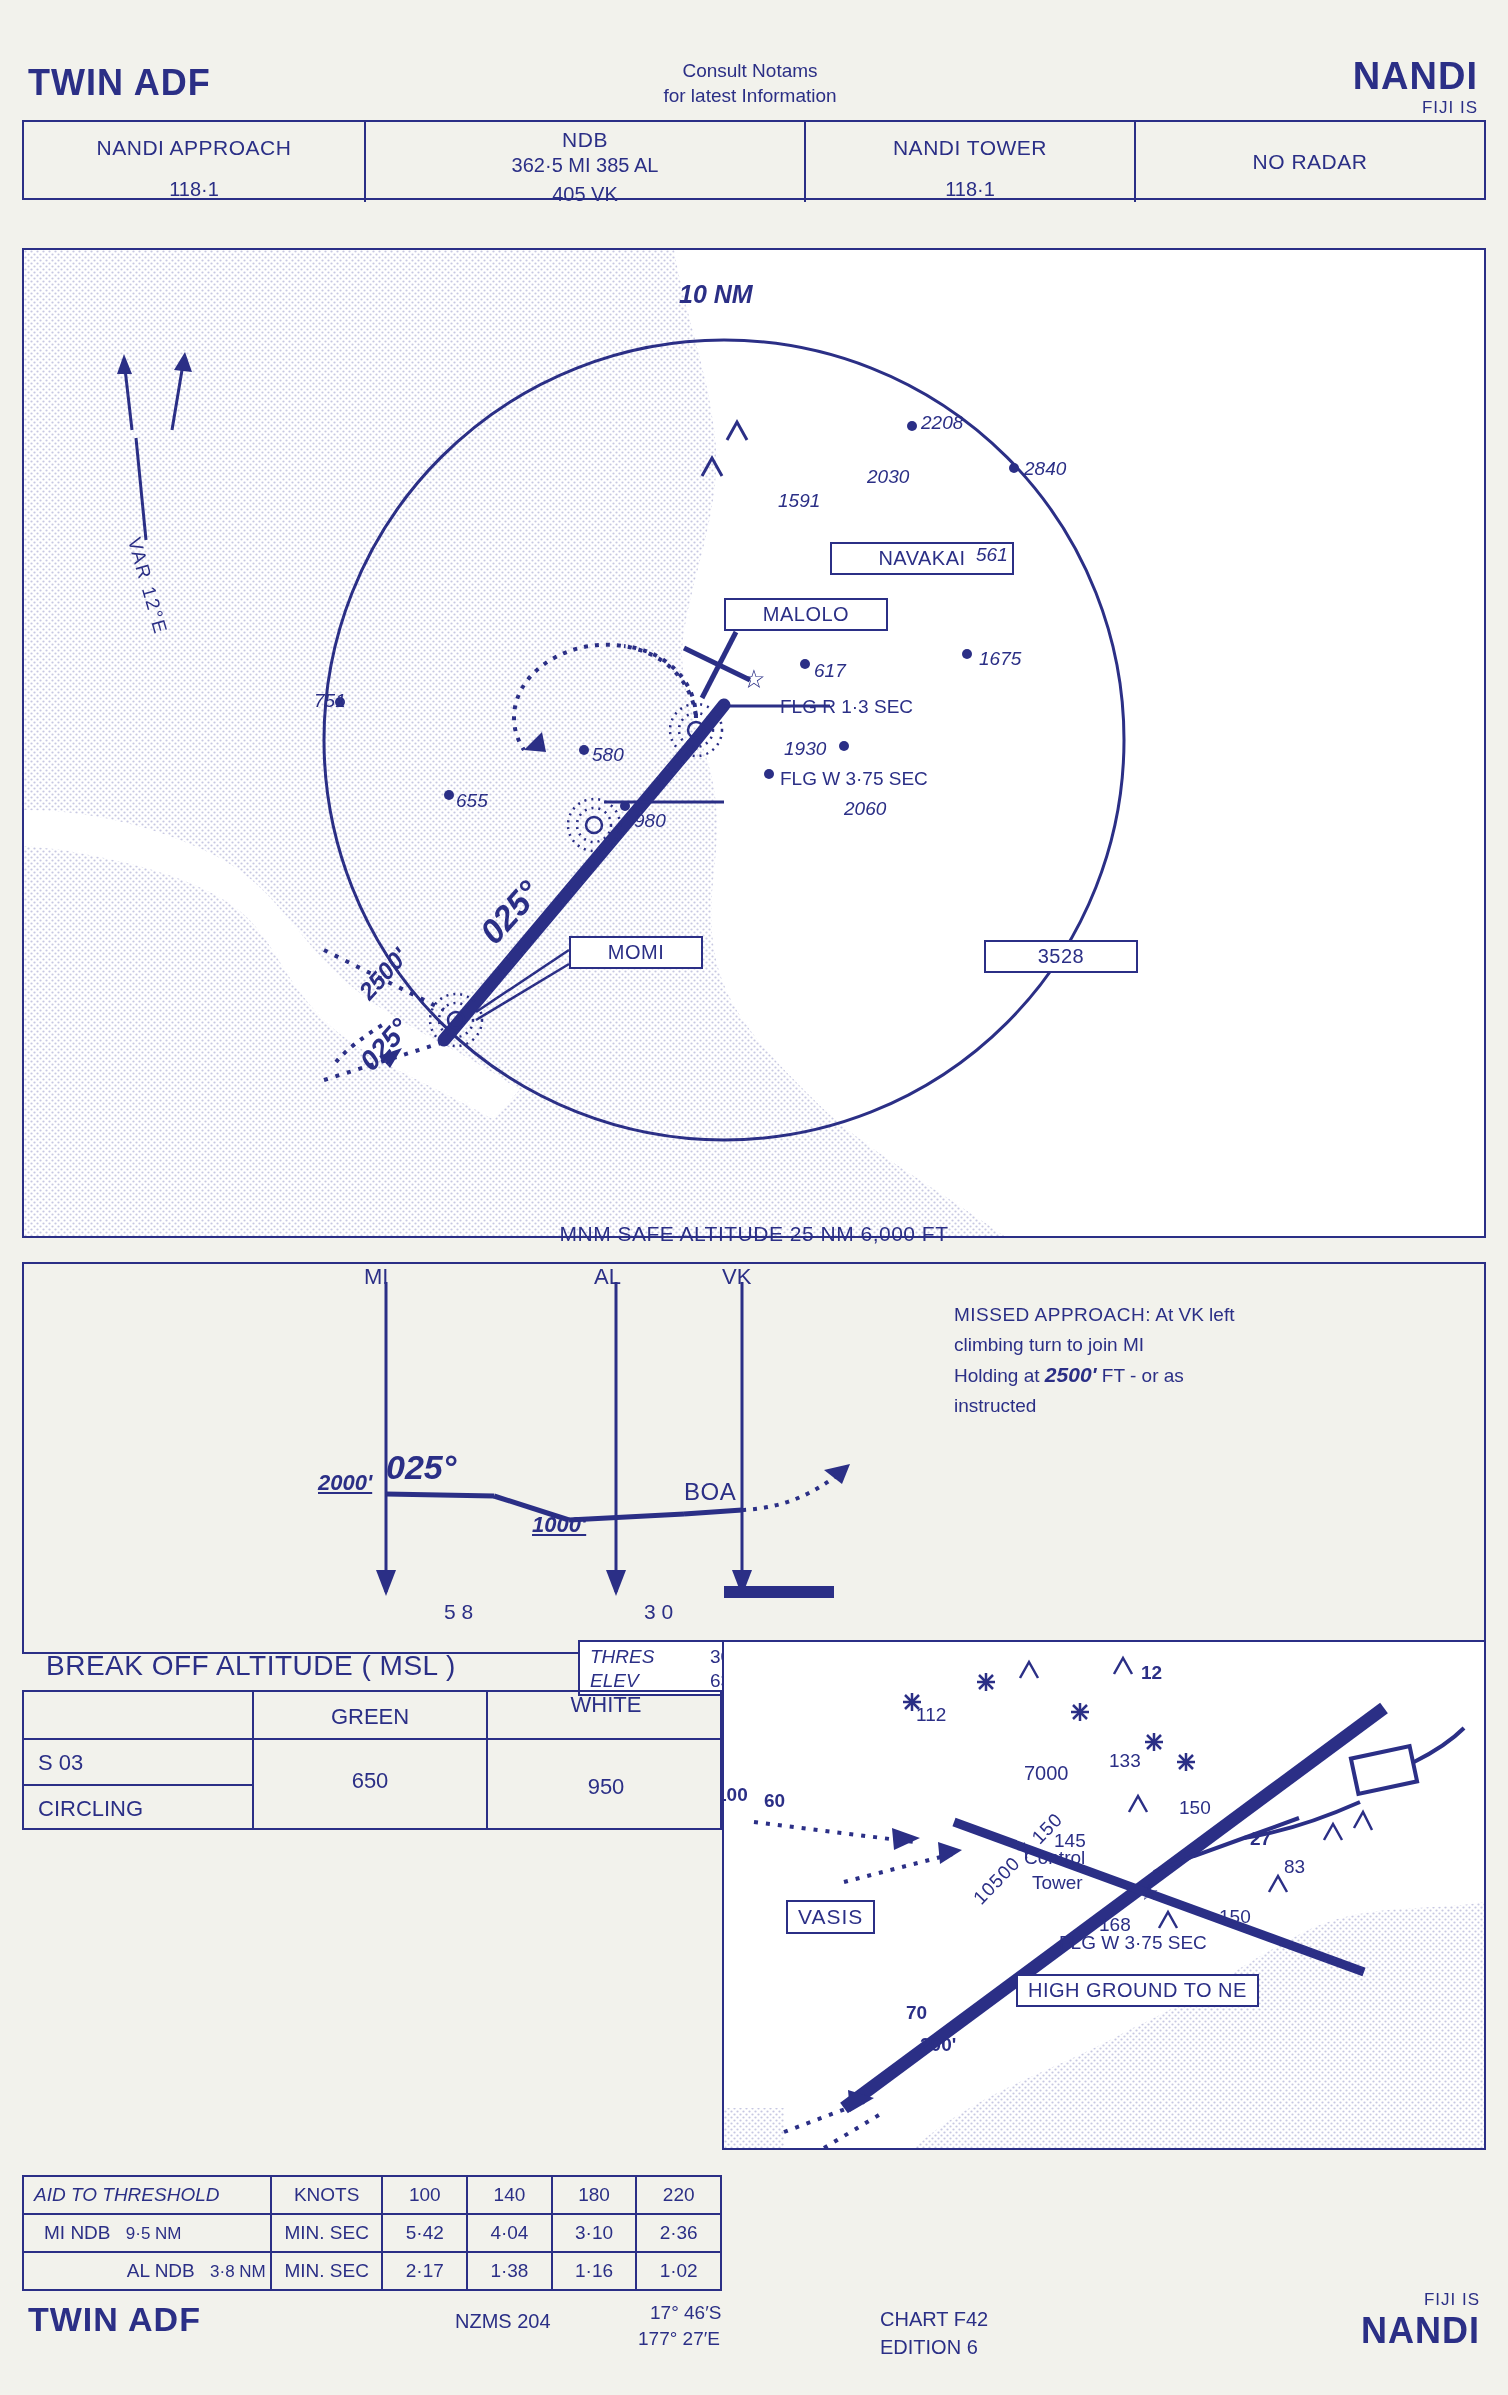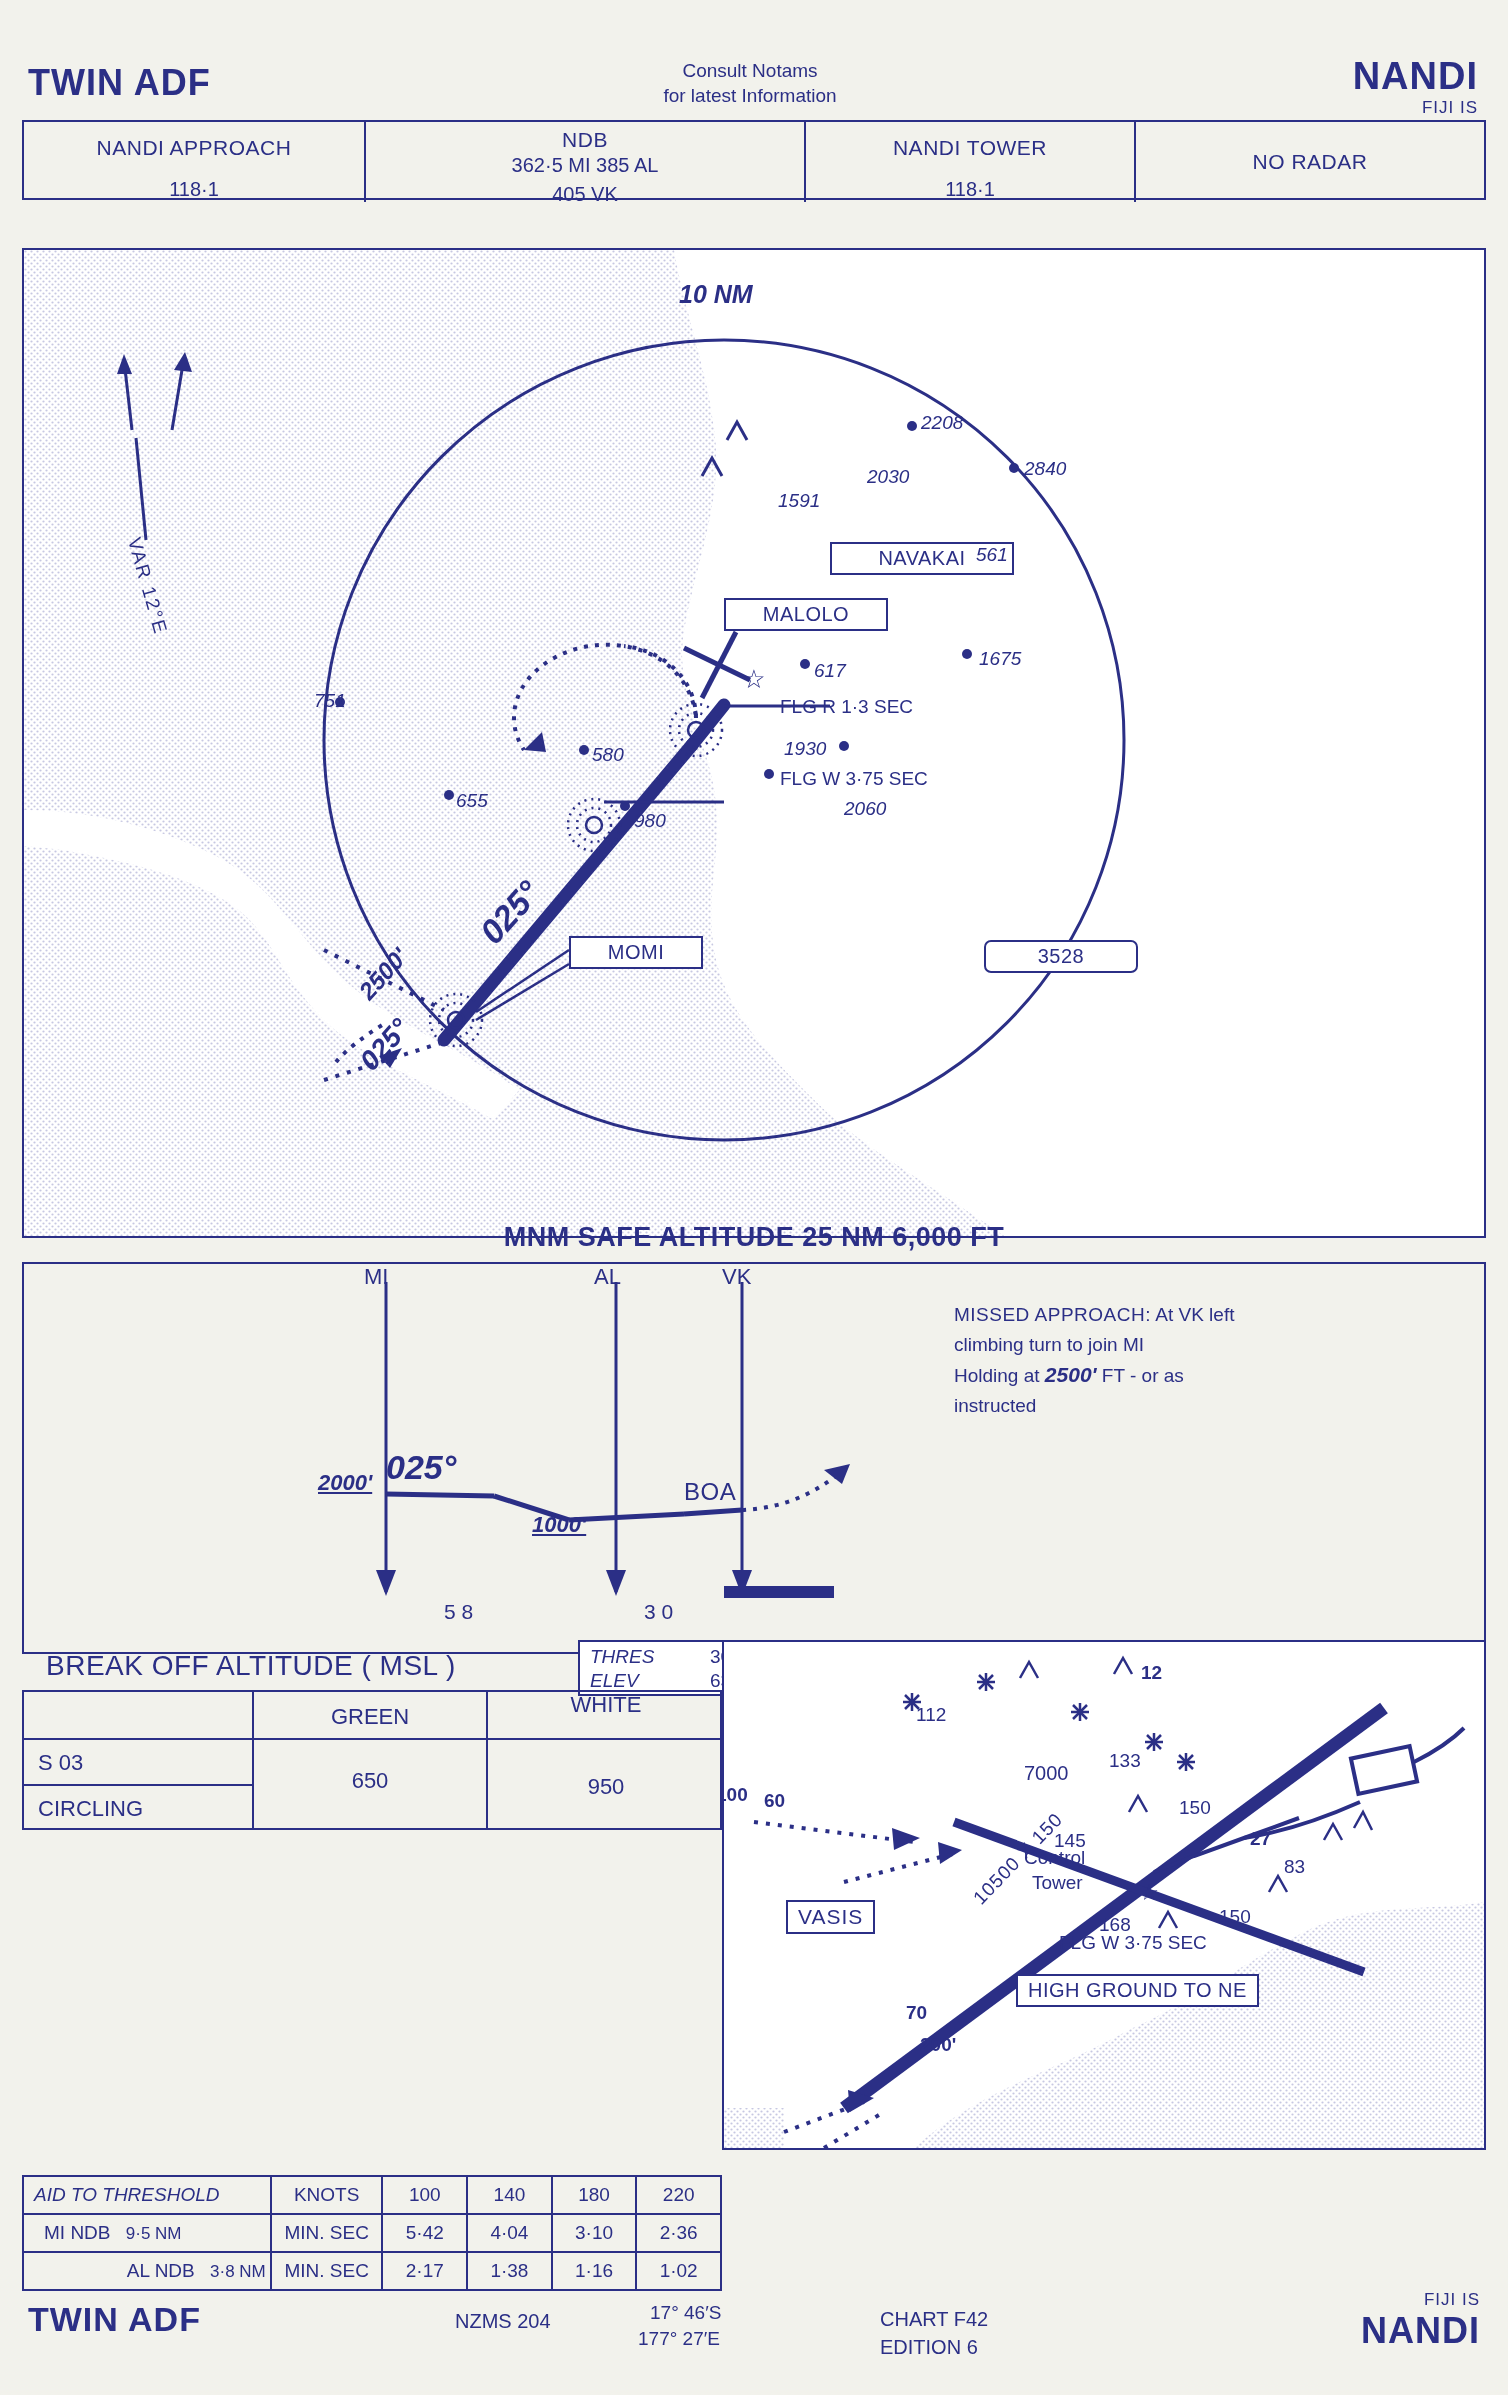--- a/index.html
+++ b/index.html
@@ -25,21 +25,21 @@
   #comms .cell{position:absolute;top:0;height:80px;border-left:2px solid #2b2f86;box-sizing:border-box;}
   #comms .first{border-left:none;}
   #comms .t1{font-size:21px;letter-spacing:.5px;}
   #comms .t2{font-size:20px;}
   
   #plan{left:22px;top:248px;width:1464px;height:990px;background:#ffffff;}
   #planSvg{position:absolute;left:0;top:0;}
   .lbl{position:absolute;font-size:19px;white-space:nowrap;}
   .lbl.it{font-style:italic;}
   
-  #msa{left:22px;top:1222px;width:1464px;height:40px;text-align:center;font-size:27px;font-weight:bold;letter-spacing:.5px;}
+  #msa{left:22px;top:1222px;width:1464px;height:40px;text-align:center;font-size:21px;font-weight:normal;letter-spacing:.5px;}
   
   #profile{left:22px;top:1262px;width:1464px;height:392px;}
   #profSvg{position:absolute;left:0;top:0;}
   #missed{position:absolute;left:930px;top:36px;width:470px;font-size:19px;line-height:30px;}
   #missed b{font-size:21px;}
   
   #boa{left:22px;top:1640px;width:700px;height:190px;}
   #boaTitle{position:absolute;left:0;top:0;width:700px;height:50px;font-size:28px;letter-spacing:.5px;padding:10px 0 0 24px;box-sizing:border-box;}
   #thres{position:absolute;left:578px;top:1640px;width:290px;height:56px;border:2px solid #2b2f86;background:#ffffff;font-size:19px;font-style:italic;box-sizing:border-box;}
   
@@ -211,21 +211,21 @@
     <div class="lbl" style="left:451px;top:643px;transform:rotate(-48deg);font-size:34px;font-weight:bold;font-style:italic;">025°</div>
     <div class="lbl" style="left:332px;top:779px;transform:rotate(-48deg);font-size:28px;font-weight:bold;font-style:italic;">025°</div>
     <div class="lbl" style="left:330px;top:710px;transform:rotate(-48deg);font-size:24px;font-weight:bold;font-style:italic;">2500'</div>
 
     <div class="lbl" style="left:756px;top:446px;">FLG R 1·3 SEC</div>
     <div class="lbl" style="left:756px;top:518px;">FLG W 3·75 SEC</div>
 
     <div class="boxlbl" style="left:806px;top:292px;width:160px;text-align:center;">NAVAKAI</div>
     <div class="boxlbl" style="left:700px;top:348px;width:140px;text-align:center;">MALOLO</div>
     <div class="boxlbl" style="left:545px;top:686px;width:110px;text-align:center;">MOMI</div>
-    <div class="boxlbl" style="left:960px;top:690px;width:130px;text-align:center;border-radius:7px;">3528</div>
+    <div class="boxlbl" style="left:960px;top:690px;width:130px;text-align:center;">3528</div>
 
     <div class="lbl it" style="left:897px;top:162px;">2208</div>
     <div class="lbl it" style="left:843px;top:216px;text-align:right;">2030</div>
     <div class="lbl it" style="left:1000px;top:208px;">2840</div>
     <div class="lbl it" style="left:754px;top:240px;">1591</div>
     <div class="lbl it" style="left:952px;top:294px;">561</div>
     <div class="lbl it" style="left:955px;top:398px;">1675</div>
     <div class="lbl it" style="left:790px;top:410px;">617</div>
     <div class="lbl it" style="left:290px;top:440px;">751</div>
     <div class="lbl it" style="left:432px;top:540px;">655</div>

